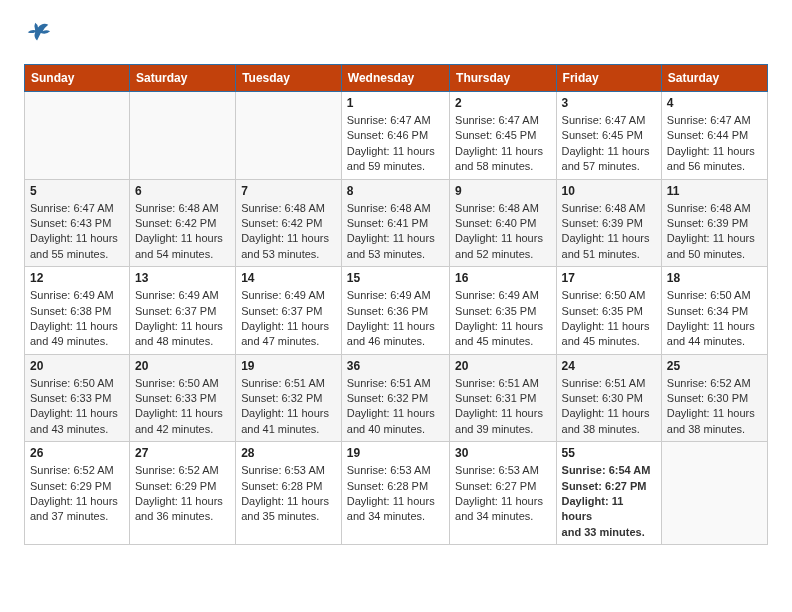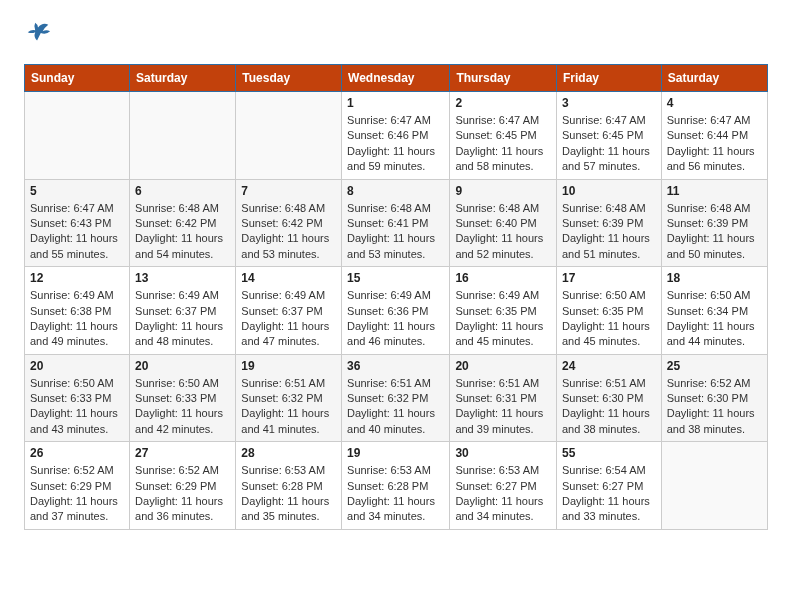--- a/index.html
+++ b/index.html
@@ -339,21 +339,21 @@
           </td>
           <td>
             <div class="day-number">30</div>
             <div class="day-info" style="white-space: pre-line;">Sunrise: 6:53 AM
 Sunset: 6:27 PM
 Daylight: 11 hours
 and 34 minutes.</div>
           </td>
           <td>
             <div class="day-number">55</div>
-            <div class="day-info" style="white-space: pre-line;">Sunrise: 6:54 AM
+            <div class="day-info" style="white-space: pre-line; font-weight: bold;">Sunrise: 6:54 AM
 Sunset: 6:27 PM
 Daylight: 11 hours
 and 33 minutes.</div>
           </td>
           <td class="empty-cell"></td>
         </tr>
       </tbody>
   </table>
 </div>
 

